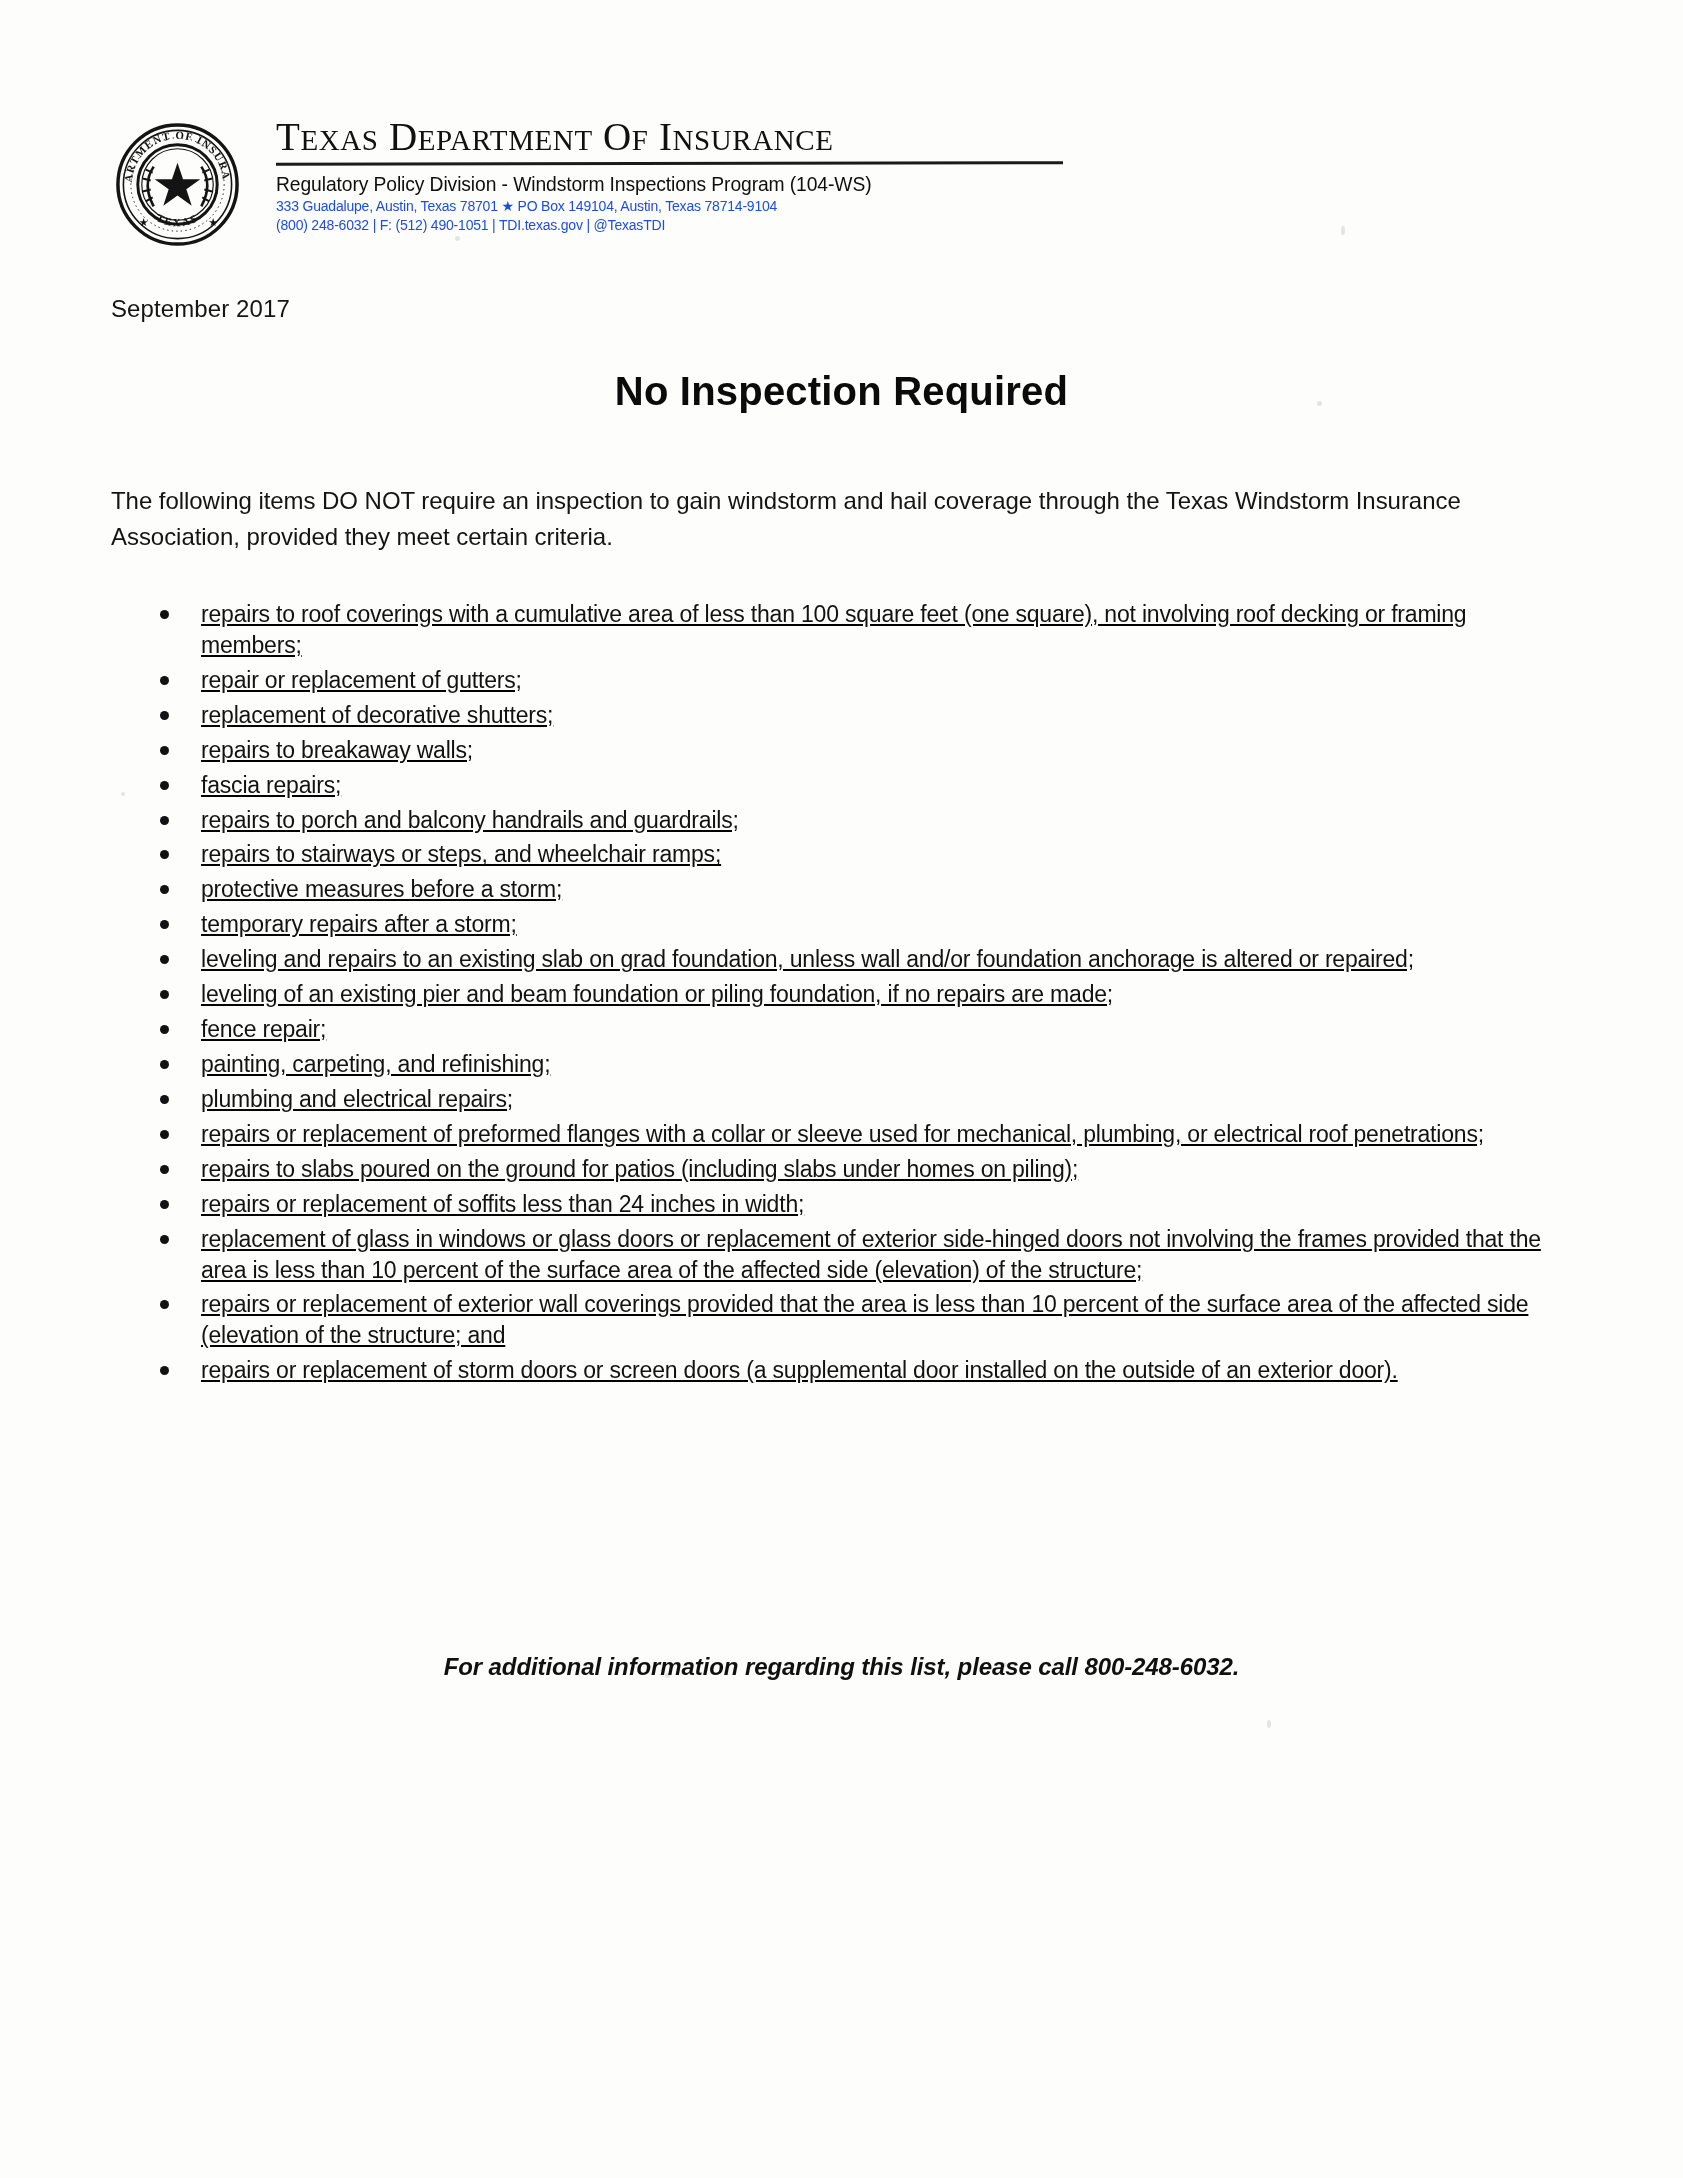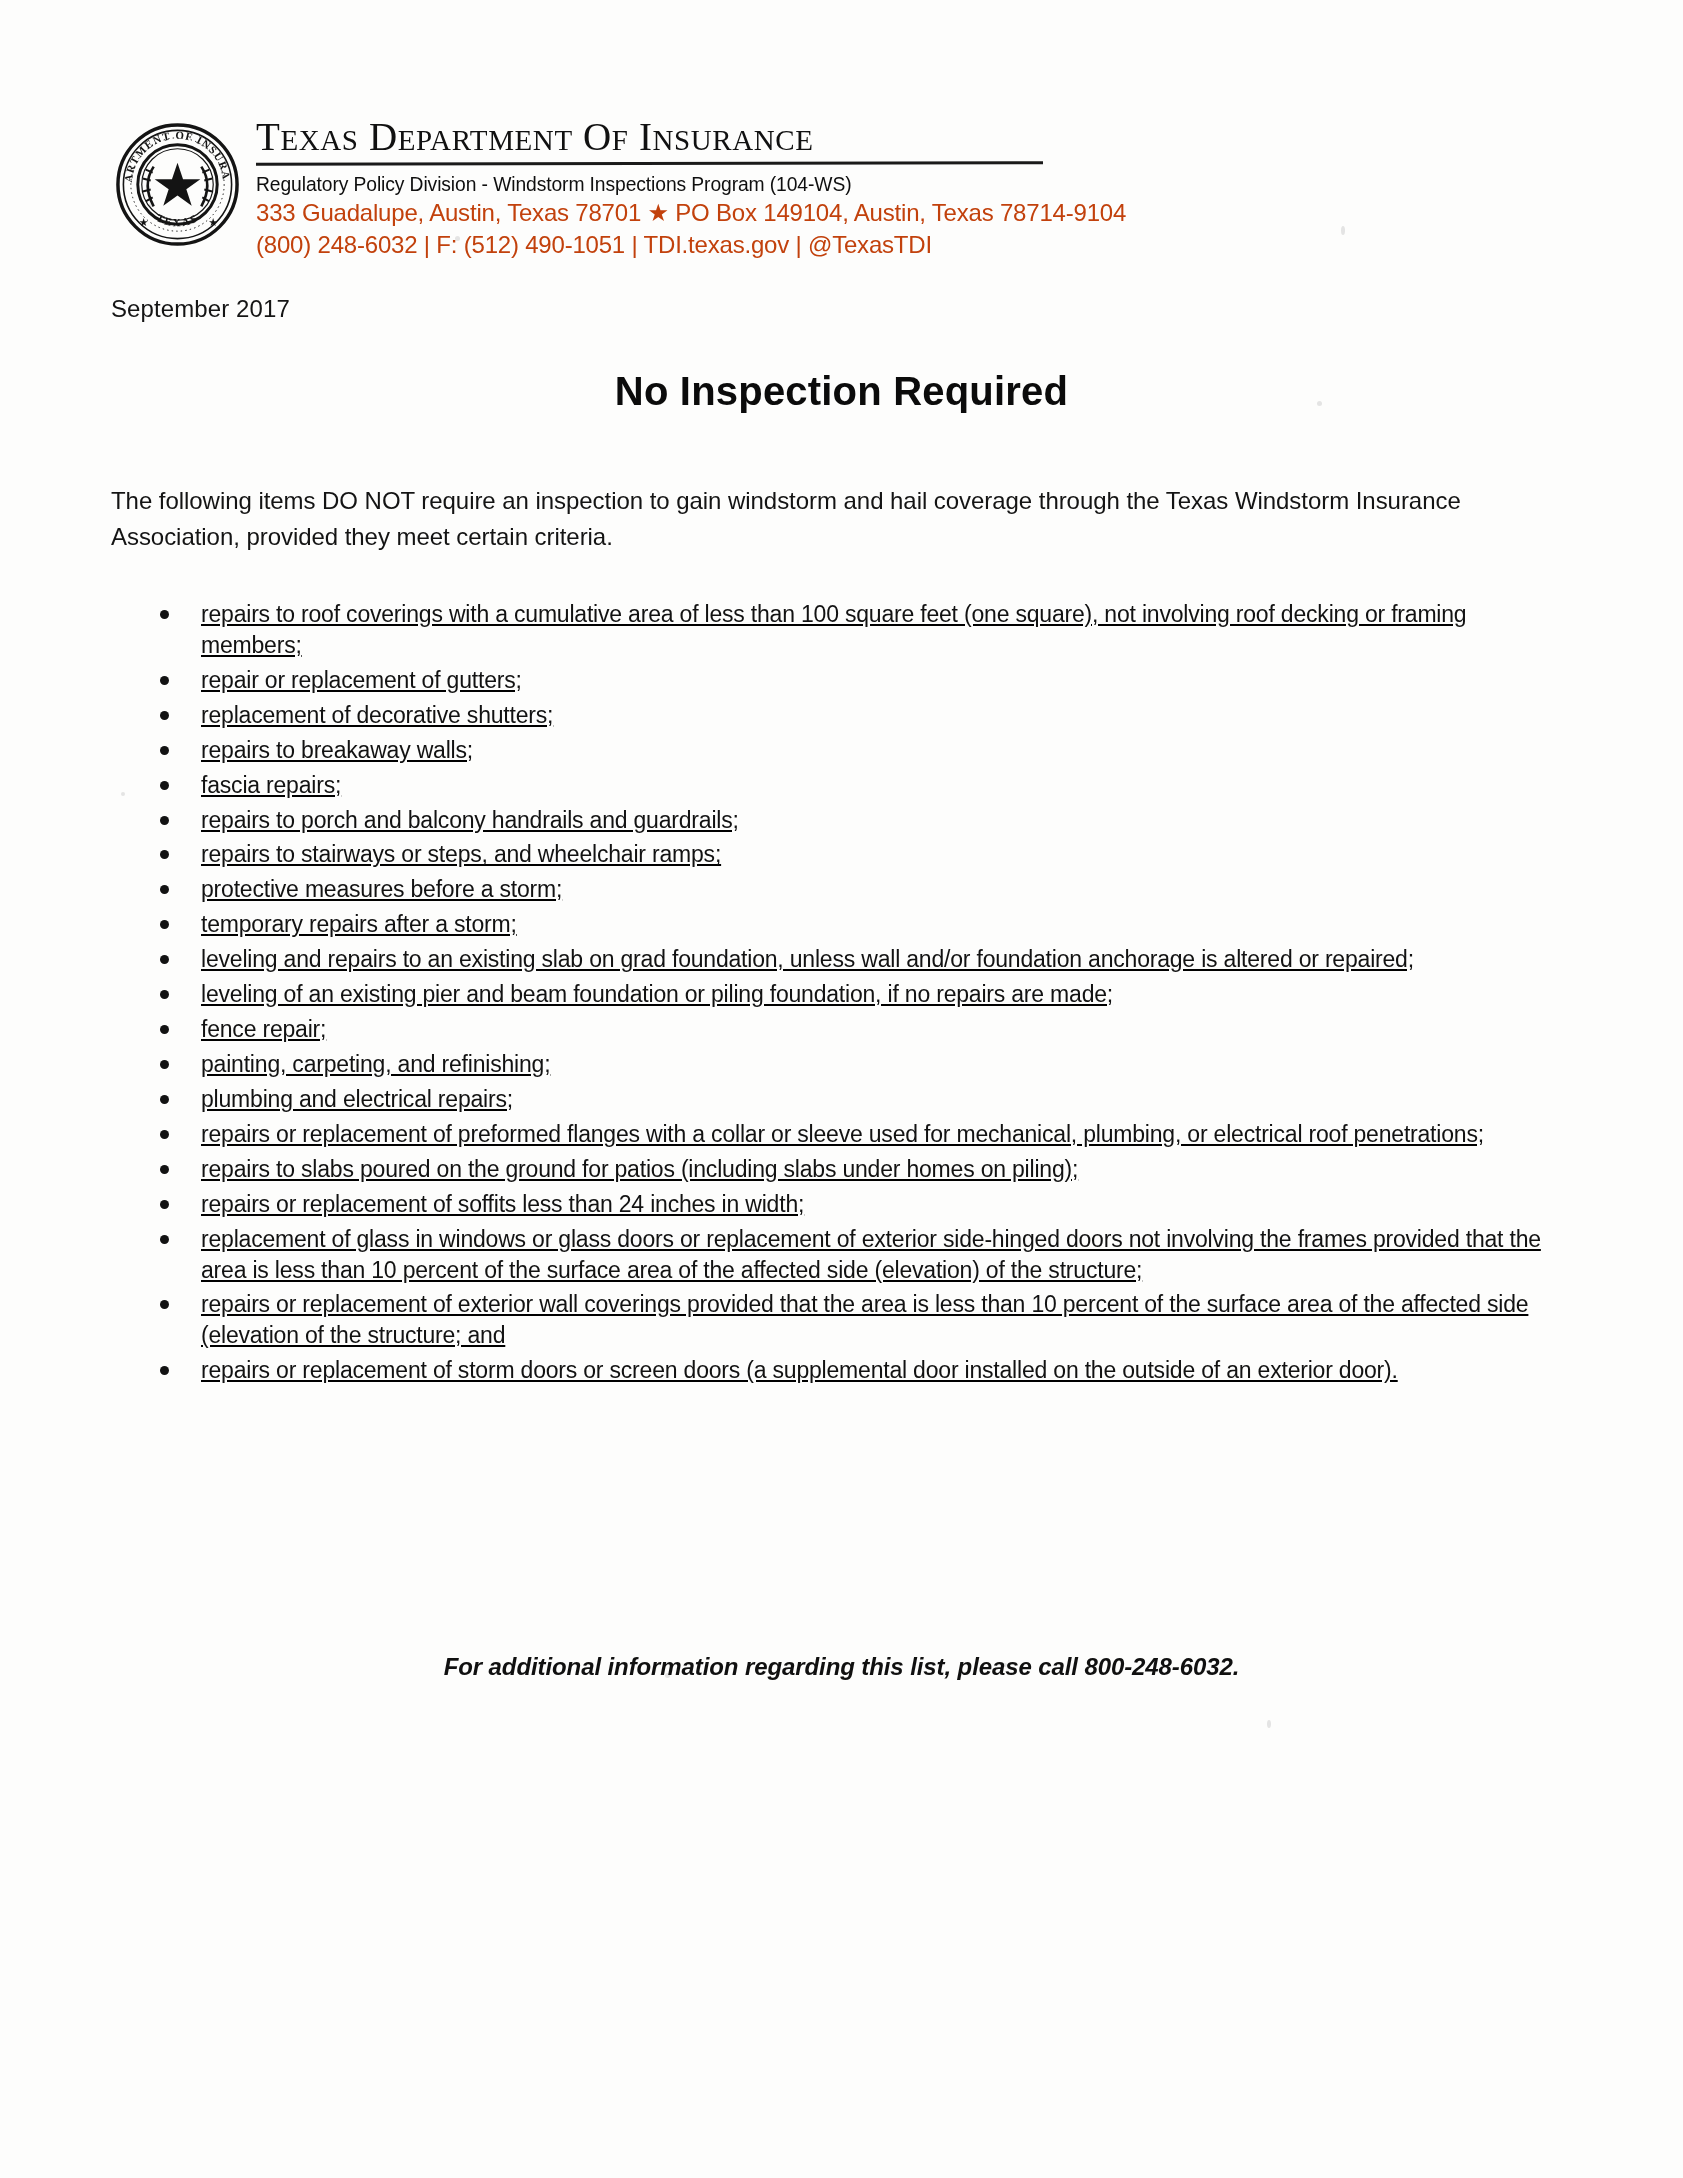--- a/index.html
+++ b/index.html
@@ -36,21 +36,21 @@
   .seal-wrap {
     width: 137px;
     height: 139px;
     flex: 0 0 137px;
     position: relative;
     margin-top: 6px;
   }
   .seal-wrap svg { display: block; }
 
   .letterhead-text {
-    margin-left: 10px;
+    margin-left: 30px;
     flex: 1 1 auto;
     padding-top: 8px;
   }
 
   .agency-name {
     font-family: "Liberation Serif", serif;
     font-size: 39px;
     letter-spacing: 0.6px;
     line-height: 1.0;
     white-space: nowrap;
@@ -70,24 +70,24 @@
 
   .division {
     font-size: 19.3px;
     font-weight: normal;
     letter-spacing: -0.1px;
     line-height: 1.30;
     color: #0f0f0f;
     white-space: nowrap;
   }
   .addr {
-    font-size: 24px;
+    font-size: 14px;
     letter-spacing: -0.2px;
     line-height: 1.33;
-    color: #c2410c;
+    color: #1d4ed8;
     white-space: nowrap;
     font-weight: 500;
   }
 
   
   .doc-date {
     position: absolute;
     left: 111px;
     top: 295px;
     font-size: 24px;

